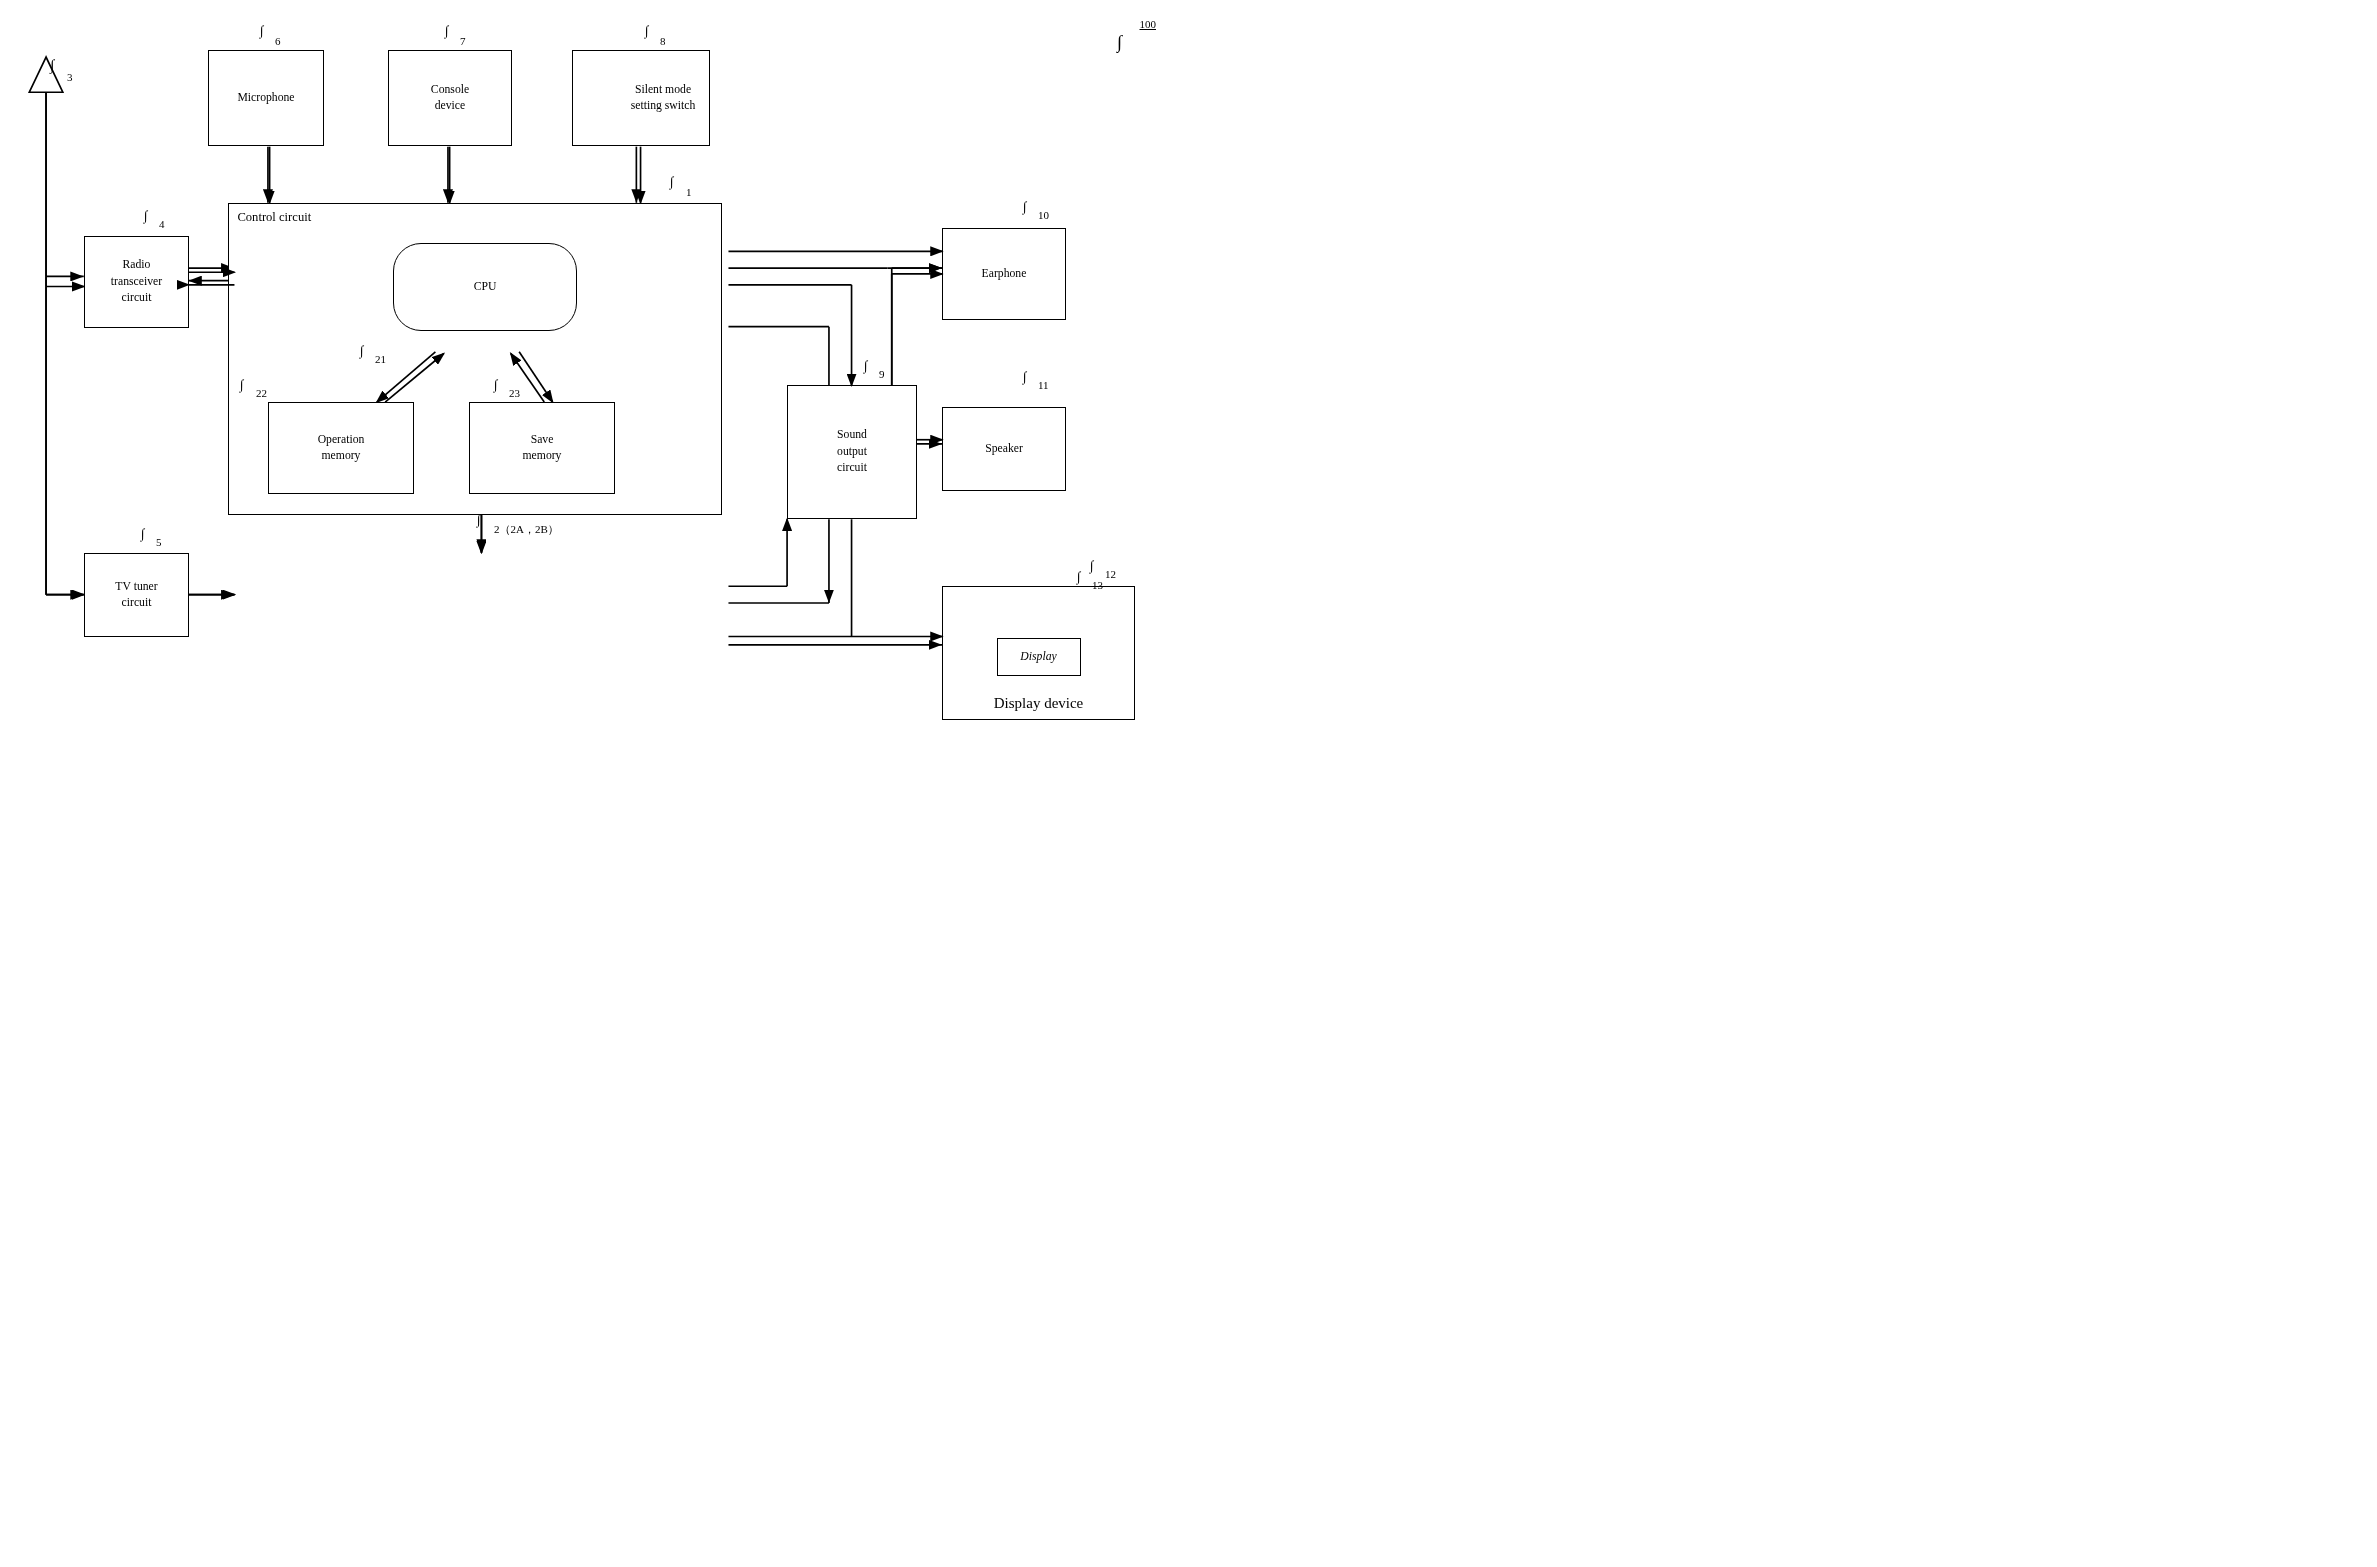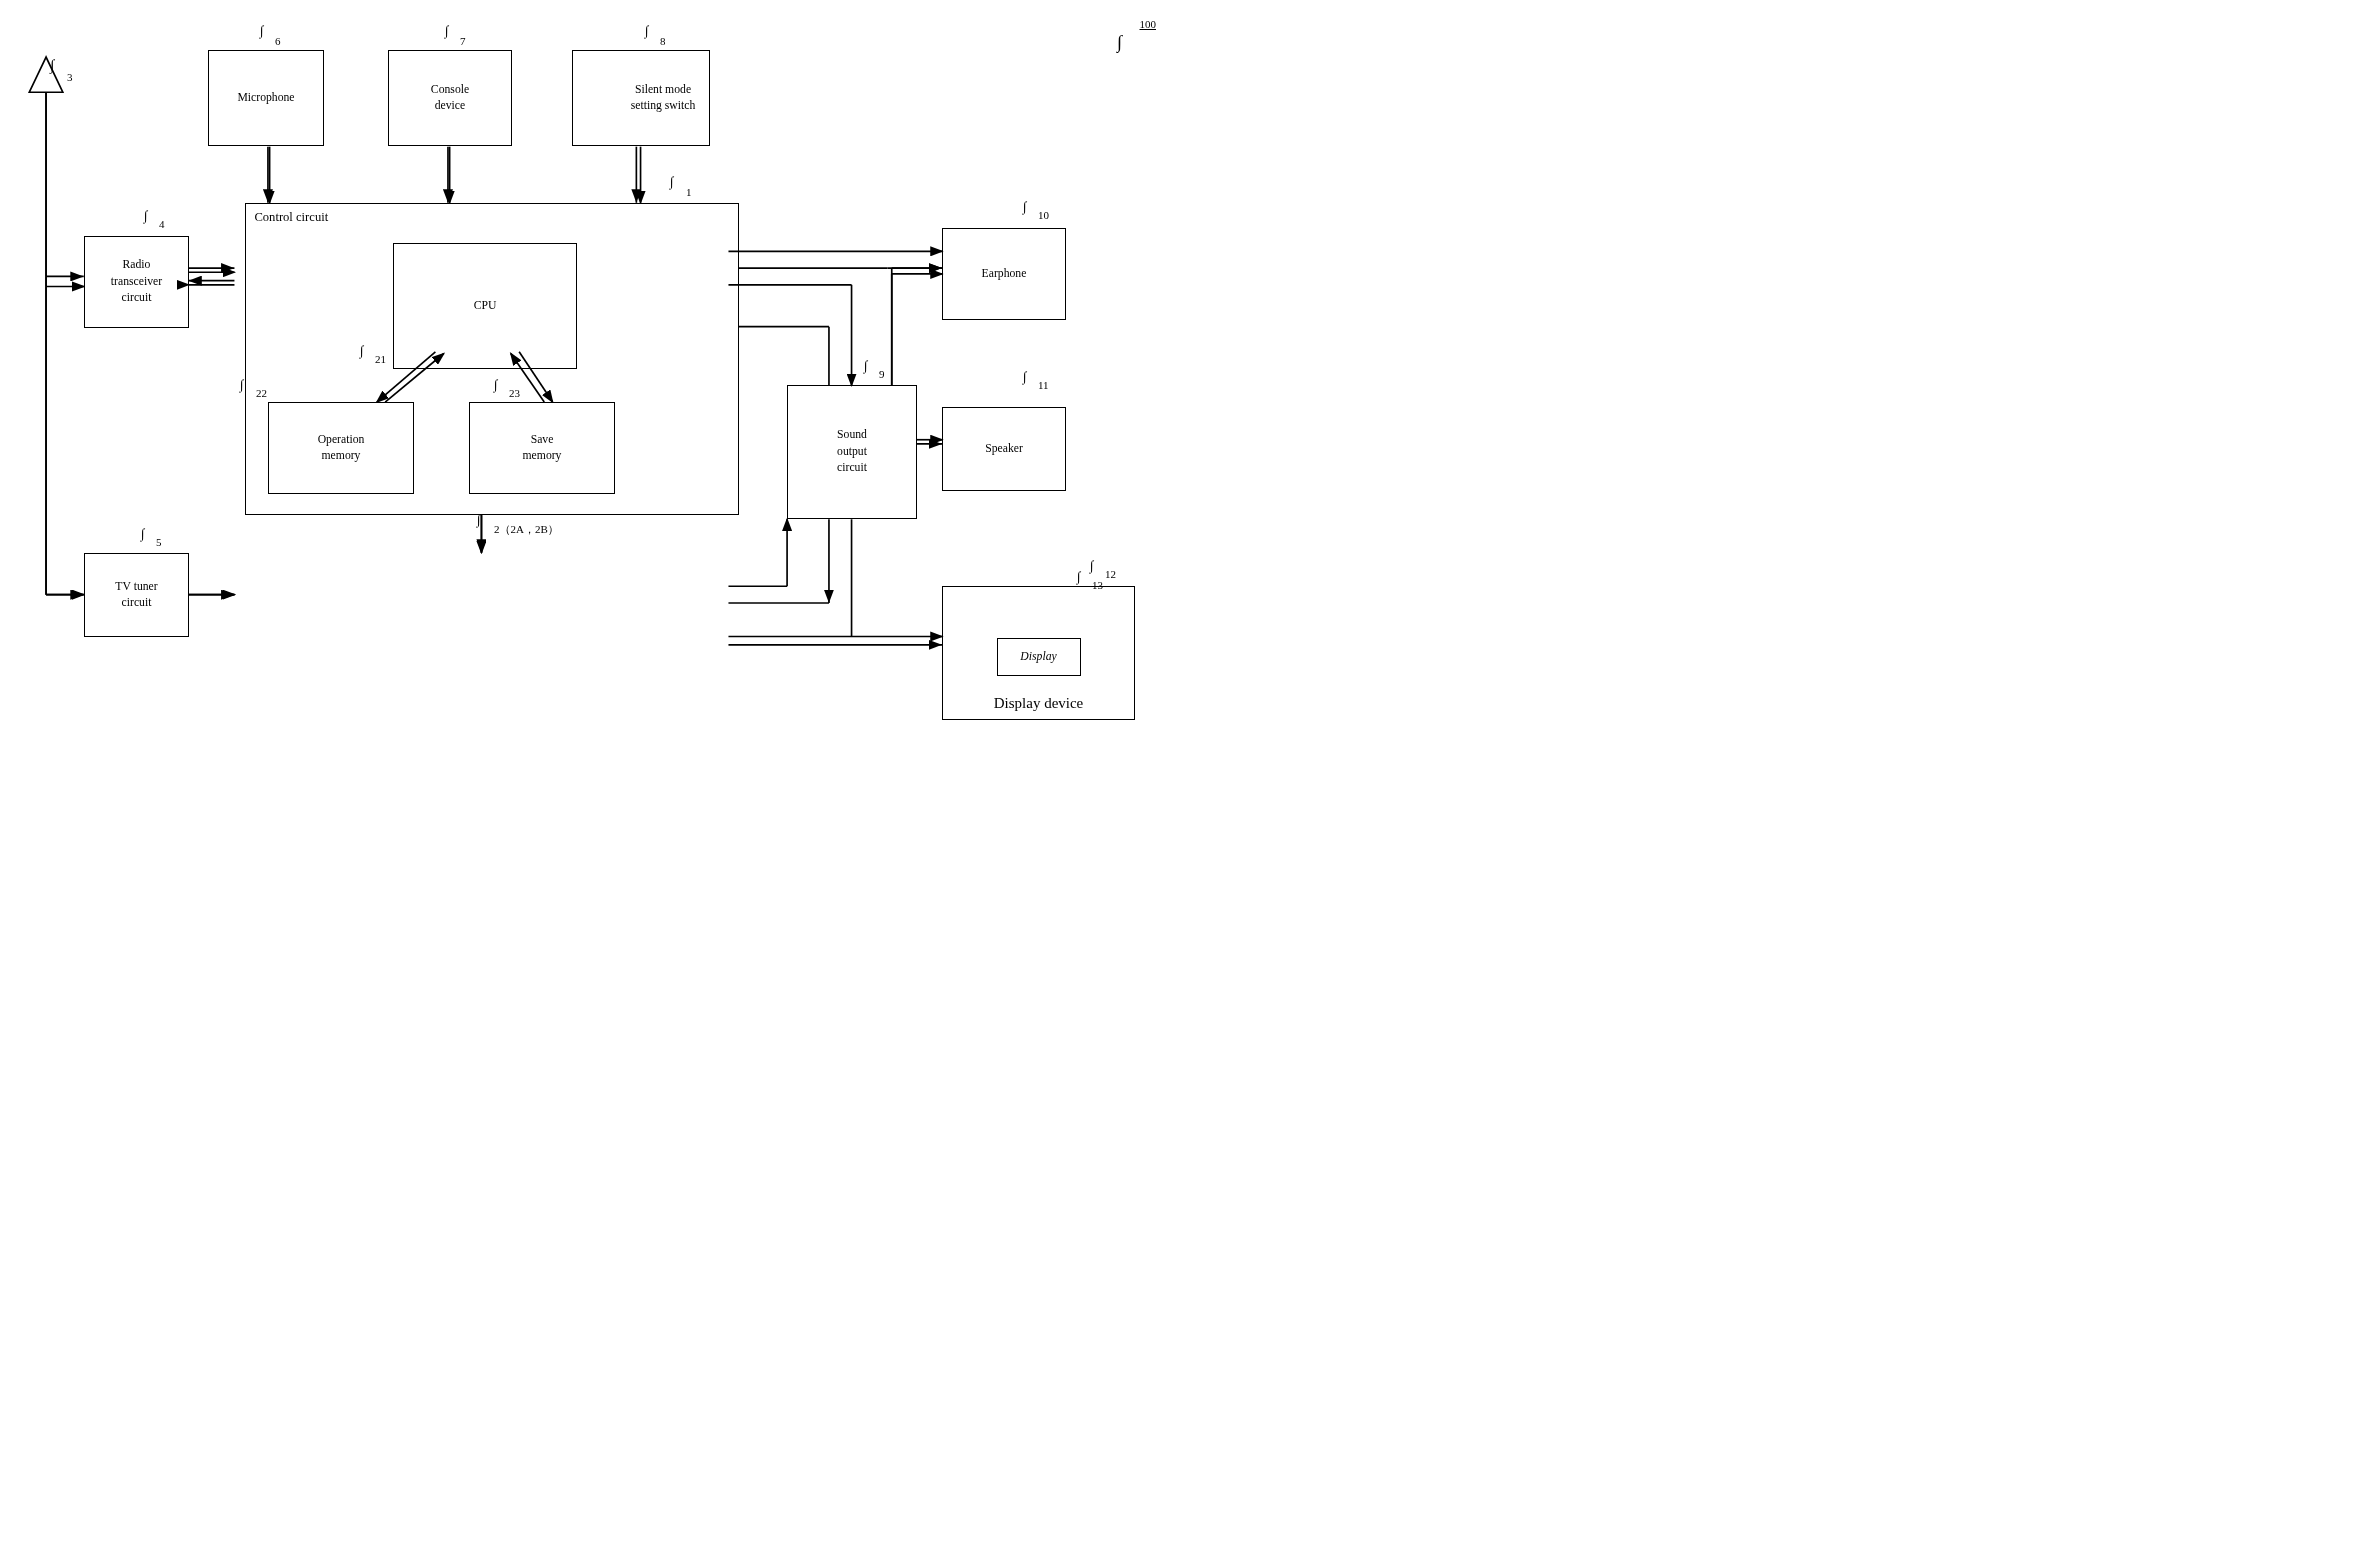--- a/index.html
+++ b/index.html
@@ -125,27 +125,27 @@
   </div>
   <div class="ref-label" style="top:35px; left:460px;">7</div>
   <div class="ref-label" style="top:23.4px; left:445px; font-size:13.4px; font-style:italic;">∫</div>
 
   <div class="box" style="left:572px; top:50px; width:138px; height:96px;padding-left:44px;">
     <span>Silent mode<br>setting switch</span>
   </div>
   <div class="ref-label" style="top:35px; left:660px;">8</div>
   <div class="ref-label" style="top:23.4px; left:645px; font-size:13.4px; font-style:italic;">∫</div>
 
-  <div class="box" style="left:245px; top:203px; width:494px; height:312px; align-items:flex-start; justify-content:flex-start; padding:5px 8.4px;text-align:center;">
+  <div class="box" style="left:228px; top:203px; width:494px; height:312px; align-items:flex-start; justify-content:flex-start; padding:5px 8.4px;text-align:center;">
     <span style="font-size:12.6px;">Control circuit</span>
   </div>
   <div class="ref-label" style="top:186px; left:686px;">1</div>
   <div class="ref-label" style="top:174px; left:670px; font-size:13.4px; font-style:italic;">∫</div>
 
-  <div class="box" style="left:393px; top:243px; width:184px; height:126px;">
+  <div class="box" style="left:393px; top:243px; width:184px; height:88px;border-radius:28px;">
     <span>CPU</span>
   </div>
   <div class="ref-label" style="top:353px; left:375px;">21</div>
   <div class="ref-label" style="top:343px; left:360px; font-size:13.4px; font-style:italic;">∫</div>
 
   <div class="box" style="left:268px; top:402px; width:146px; height:92px;">
     <span>Operation<br>memory</span>
   </div>
   <div class="ref-label" style="top:387px; left:256px;">22</div>
   <div class="ref-label" style="top:377px; left:240px; font-size:13.4px; font-style:italic;">∫</div>

